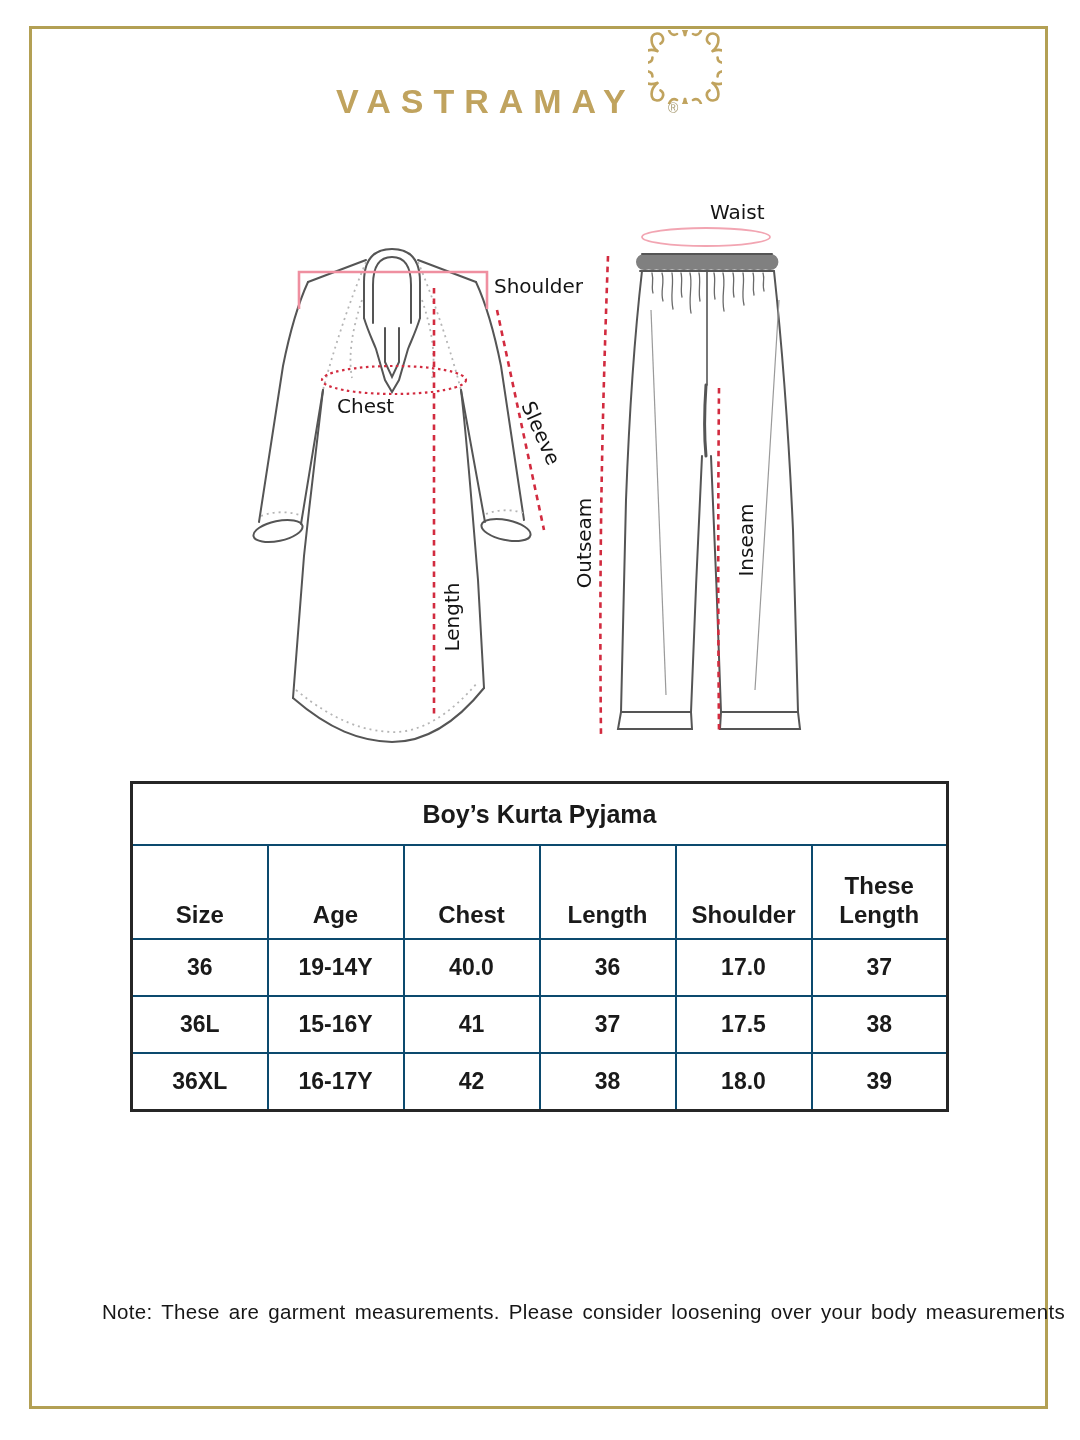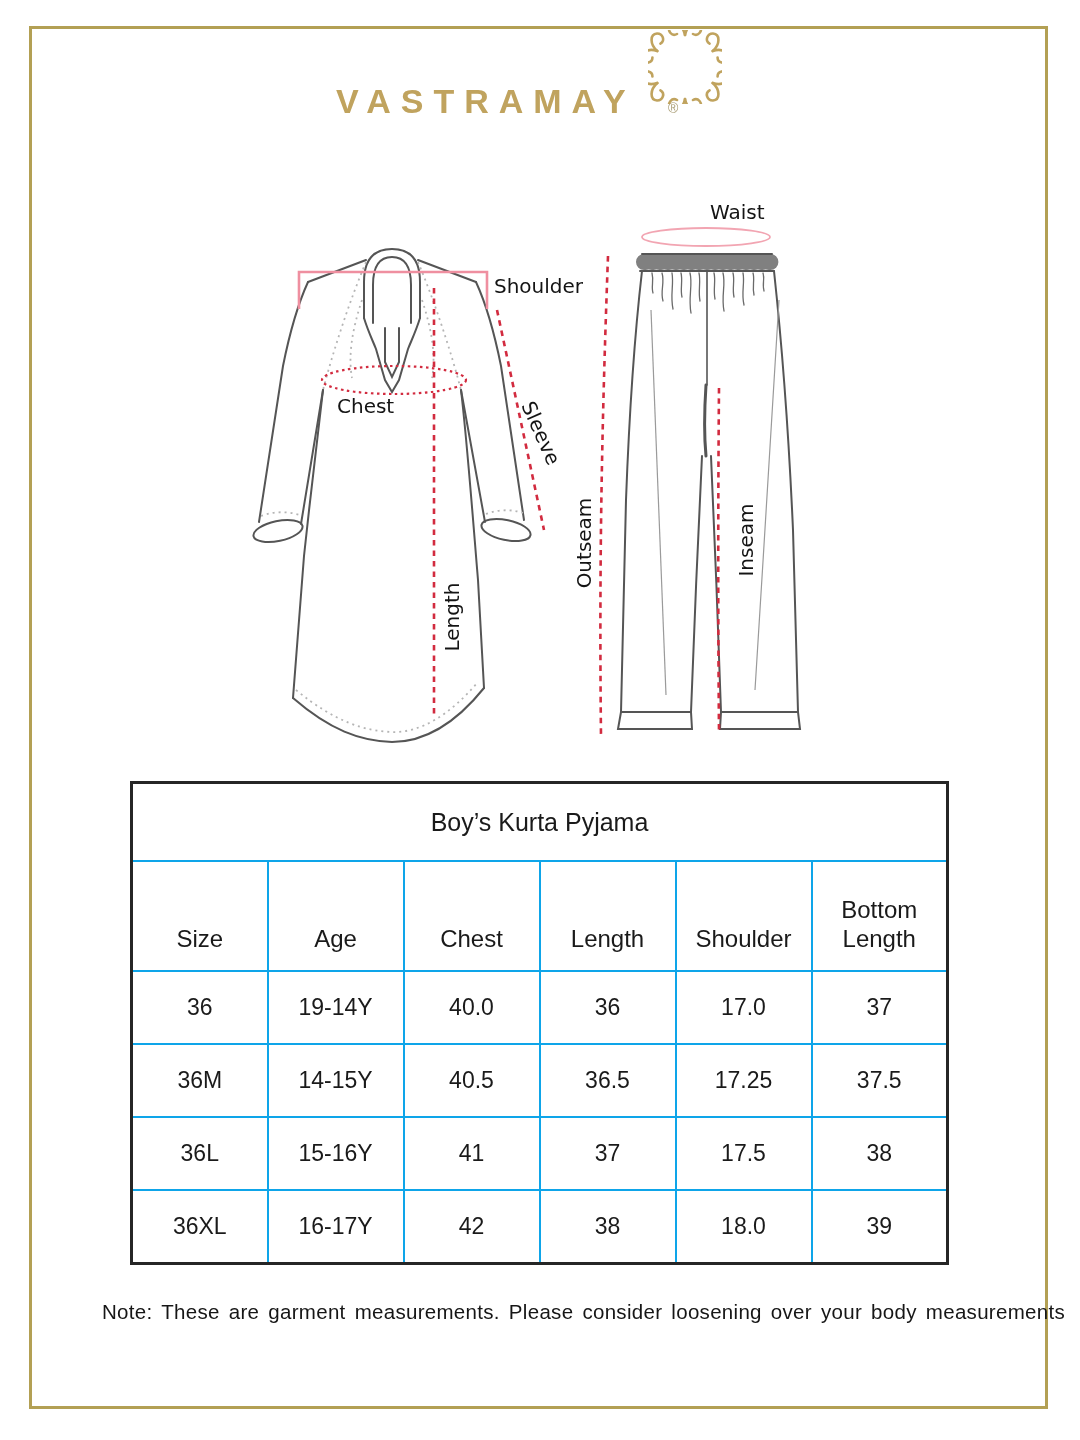--- a/index.html
+++ b/index.html
@@ -28,22 +28,22 @@
   .lbl-sleeve{left:541px;top:433px;transform:translate(-50%,-50%) rotate(66deg);}
   .lbl-length{left:452px;top:617px;}
   .lbl-waist{left:674px;top:200px;margin-left:36px;}
   .lbl-outseam{left:584px;top:543px;}
   .lbl-inseam{left:746px;top:540px;}
 
   
   .chart-wrap{position:absolute;left:130px;top:781px;width:819px;}
   table.size-chart{width:100%;border-collapse:collapse;table-layout:fixed;
         font-family:"Liberation Sans",sans-serif;}
-  table.size-chart th,table.size-chart td{border:2px solid #0ea5e9;text-align:center;
-        font-weight:normal;padding:16px 4px;}
+  table.size-chart th,table.size-chart td{border:2px solid #0c4a6e;text-align:center;
+        font-weight:bold;padding:8px 4px;}
   .row-title td{height:44px;font-size:25px;border-bottom:4px solid #262626;}
   .row-sub td{height:34px;font-size:20px;}
   .row-head th{height:76px;font-size:24px;vertical-align:bottom;padding-bottom:3px;line-height:1.2;}
   .row-data td{height:39px;font-size:23px;}
   table.size-chart{border:3px solid #262626;}
 
   
   .note{position:absolute;left:57px;top:1291px;width:963px;
         font-family:"Liberation Sans",sans-serif;font-size:20.5px;letter-spacing:.3px;
         line-height:41px;color:#161616;margin-left:45px;}
@@ -171,39 +171,31 @@
     <tbody>
         <tr class="row-title">
       <td colspan="6">Boy’s Kurta Pyjama</td>
     </tr>
     <tr class="row-head">
       <th>Size</th>
       <th>Age</th>
       <th>Chest</th>
       <th>Length</th>
       <th>Shoulder</th>
-      <th>Bottom Length</th>
+      <th>These Length</th>
     </tr>
     <tr class="row-data">
       <td>36</td>
       <td>19-14Y</td>
       <td>40.0</td>
       <td>36</td>
       <td>17.0</td>
       <td>37</td>
     </tr>
     <tr class="row-data">
-      <td>36M</td>
-      <td>14-15Y</td>
-      <td>40.5</td>
-      <td>36.5</td>
-      <td>17.25</td>
-      <td>37.5</td>
-    </tr>
-    <tr class="row-data">
       <td>36L</td>
       <td>15-16Y</td>
       <td>41</td>
       <td>37</td>
       <td>17.5</td>
       <td>38</td>
     </tr>
     <tr class="row-data">
       <td>36XL</td>
       <td>16-17Y</td>

